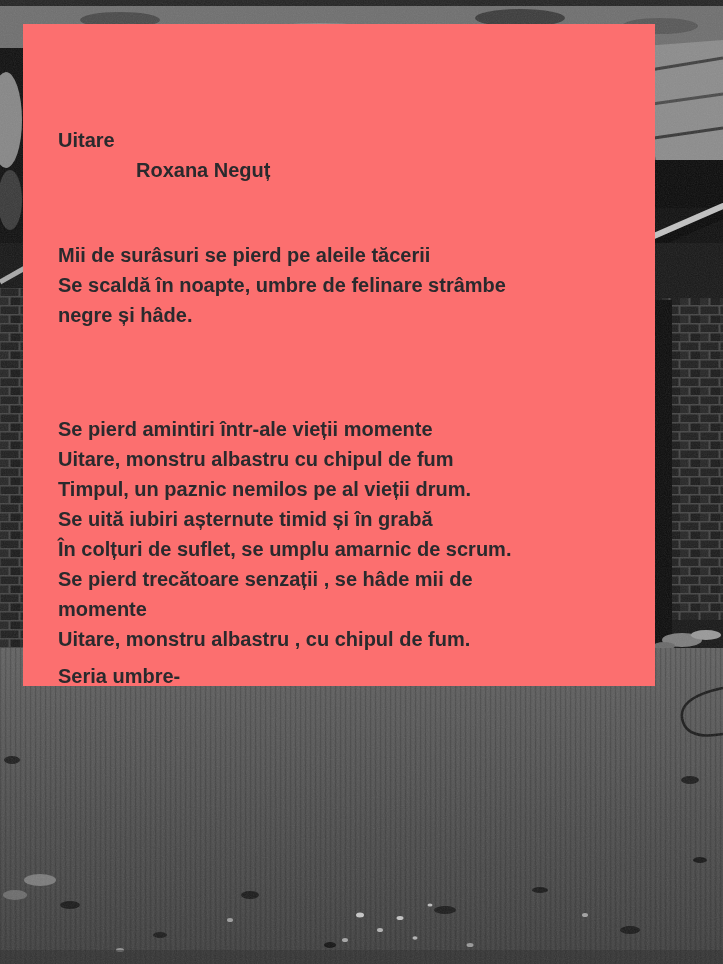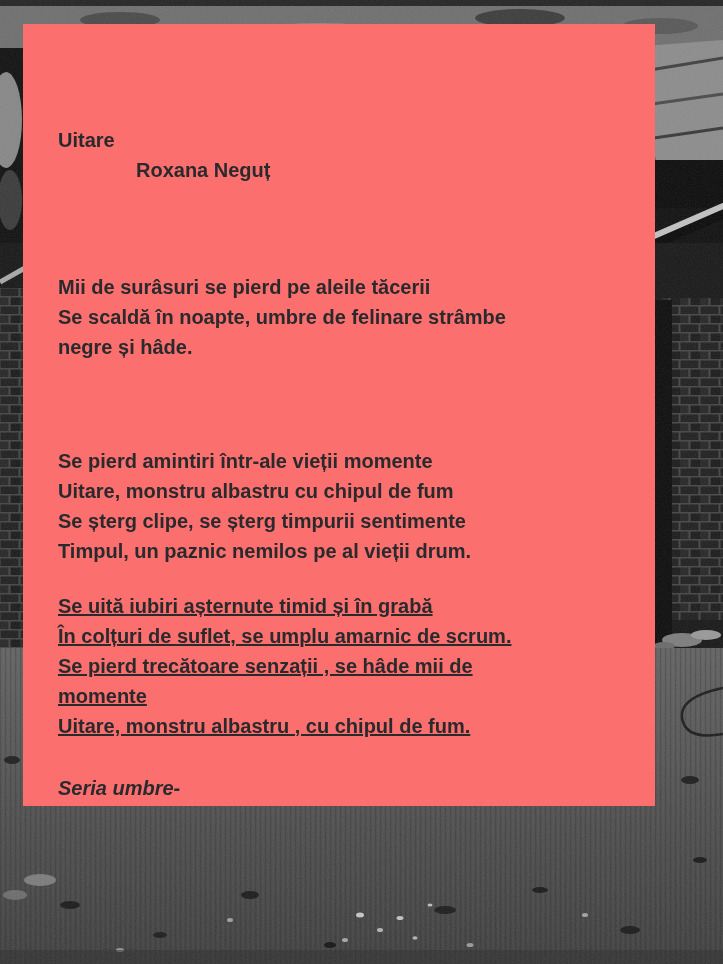--- a/index.html
+++ b/index.html
@@ -1,29 +1,29 @@
 <!DOCTYPE html>
 <html><head>
 <meta charset="utf-8">
 <style>
   html,body{margin:0;padding:0;width:723px;height:964px;overflow:hidden;background:#141414;}
   .stage{position:relative;width:723px;height:964px;font-family:"Liberation Sans",sans-serif;}
   .bg{position:absolute;left:0;top:0;display:block;}
   .card{
-    position:absolute;left:23px;top:24px;width:632px;height:782px;
+    position:absolute;left:23px;top:24px;width:632px;height:662px;
     background:#fc6f6f;box-sizing:border-box;
     padding:101px 28px 0 35px;
     color:#2a2a2d;font-weight:700;font-size:20px;line-height:30px;
   }
   .poem-line{white-space:nowrap;}
   .author{padding-left:78px;}
-  .stanza-1{margin-top:87px;}
+  .stanza-1{margin-top:55px;}
   .stanza-2{margin-top:84px;}
-  .stanza-3{margin-top:25px;text-decoration:underline;}
-  .series{margin-top:32px;font-style:italic;}
+  .stanza-3{}
+  .series{margin-top:7px;}
 </style>
 </head>
 <body>
 
 <div class="stage">
 
   <svg class="bg" width="723" height="964" viewBox="0 0 723 964" aria-hidden="true">
     <defs>
       <linearGradient id="floorG" x1="0" y1="0" x2="0" y2="1">
         <stop offset="0" stop-color="#616161"></stop>
@@ -122,21 +122,20 @@
     <div class="poem-line">Uitare</div>
     <div class="poem-line author">Roxana Neguț</div>
     <div class="stanza stanza-1">
         <div class="poem-line">Mii de surâsuri se pierd pe aleile tăcerii</div>
         <div class="poem-line">Se scaldă în noapte, umbre de felinare strâmbe</div>
         <div class="poem-line">negre și hâde.</div>
       </div>
     <div class="stanza stanza-2">
         <div class="poem-line">Se pierd amintiri într-ale vieții momente</div>
         <div class="poem-line">Uitare, monstru albastru cu chipul de fum</div>
-        <div class="poem-line">Se șterg clipe, se șterg timpurii sentimente</div>
         <div class="poem-line">Timpul, un paznic nemilos pe al vieții drum.</div>
       </div>
     <div class="stanza stanza-3">
         <div class="poem-line">Se uită iubiri așternute timid și în grabă</div>
         <div class="poem-line">În colțuri de suflet, se umplu amarnic de scrum.</div>
         <div class="poem-line">Se pierd trecătoare senzații , se hâde mii de</div>
         <div class="poem-line">momente</div>
         <div class="poem-line">Uitare, monstru albastru , cu chipul de fum.</div>
       </div>
     <div class="poem-line series">Seria umbre-</div>

